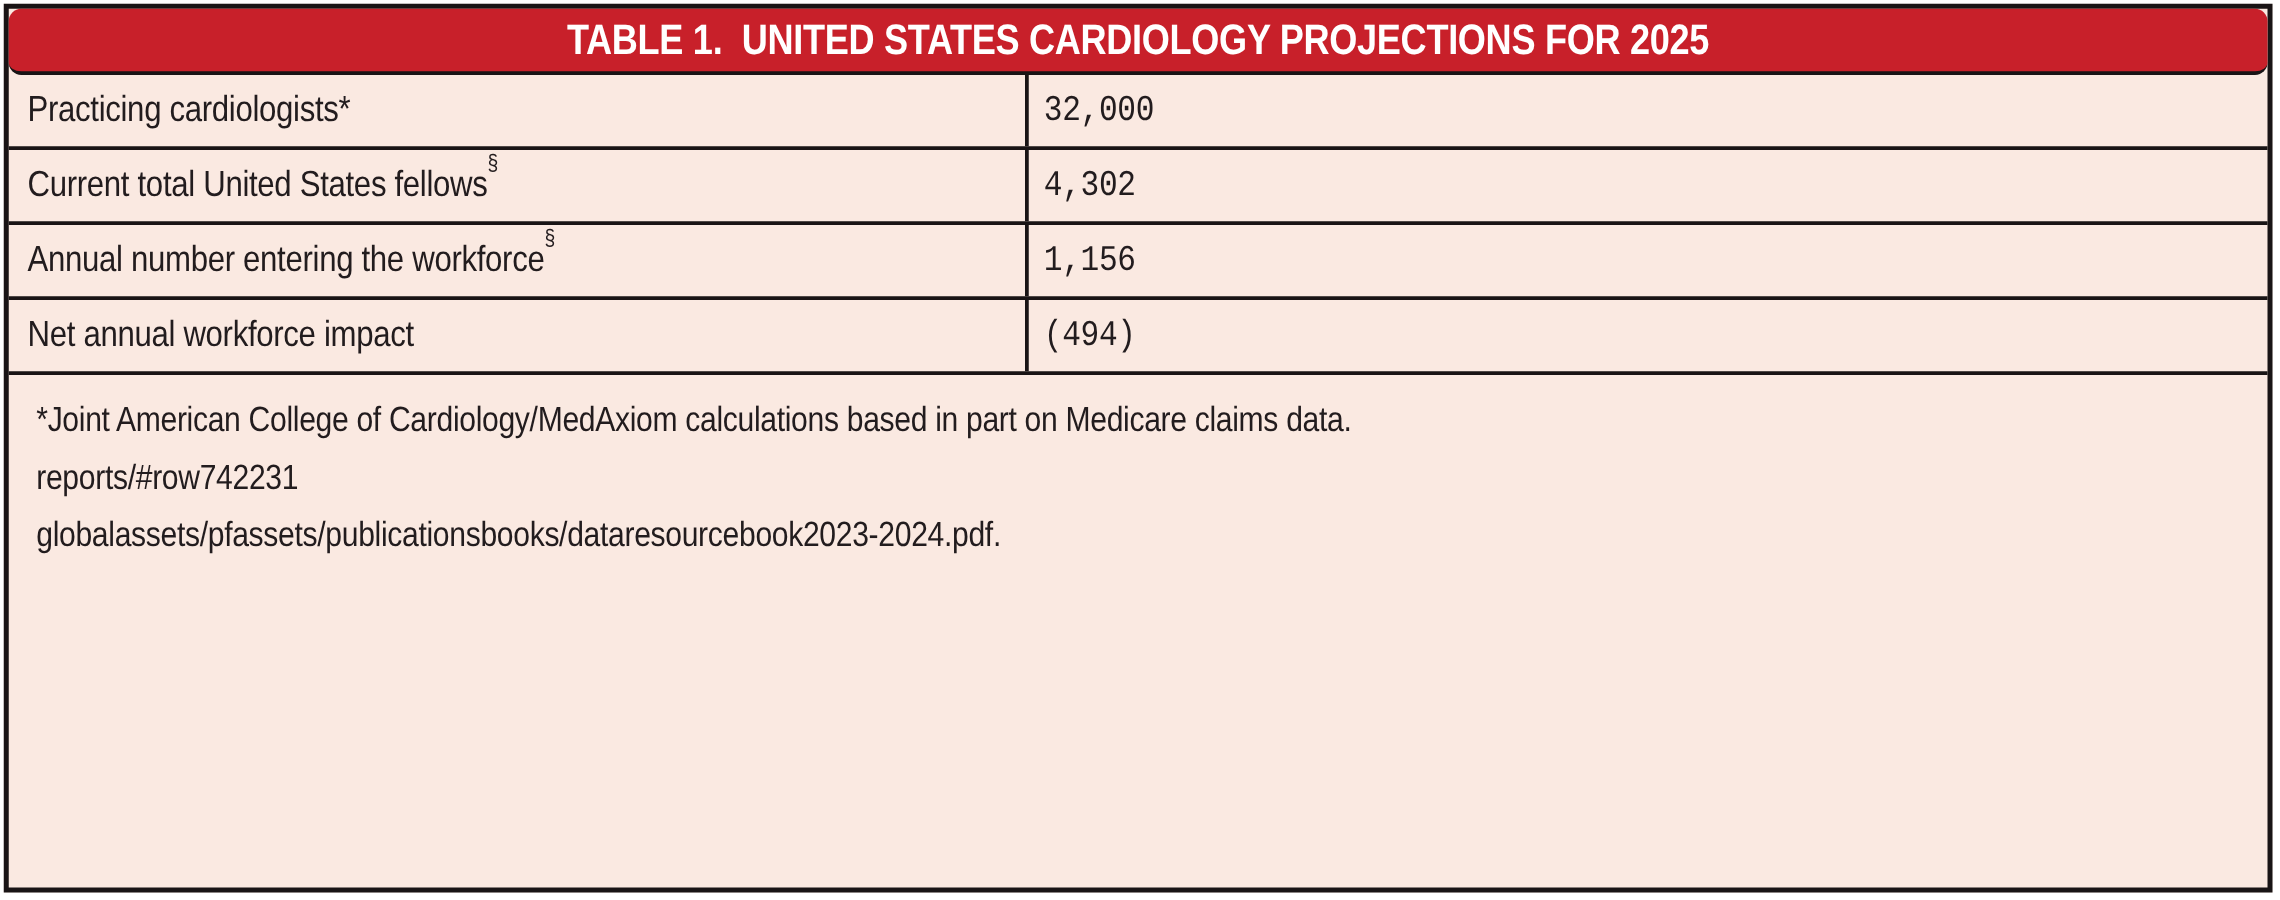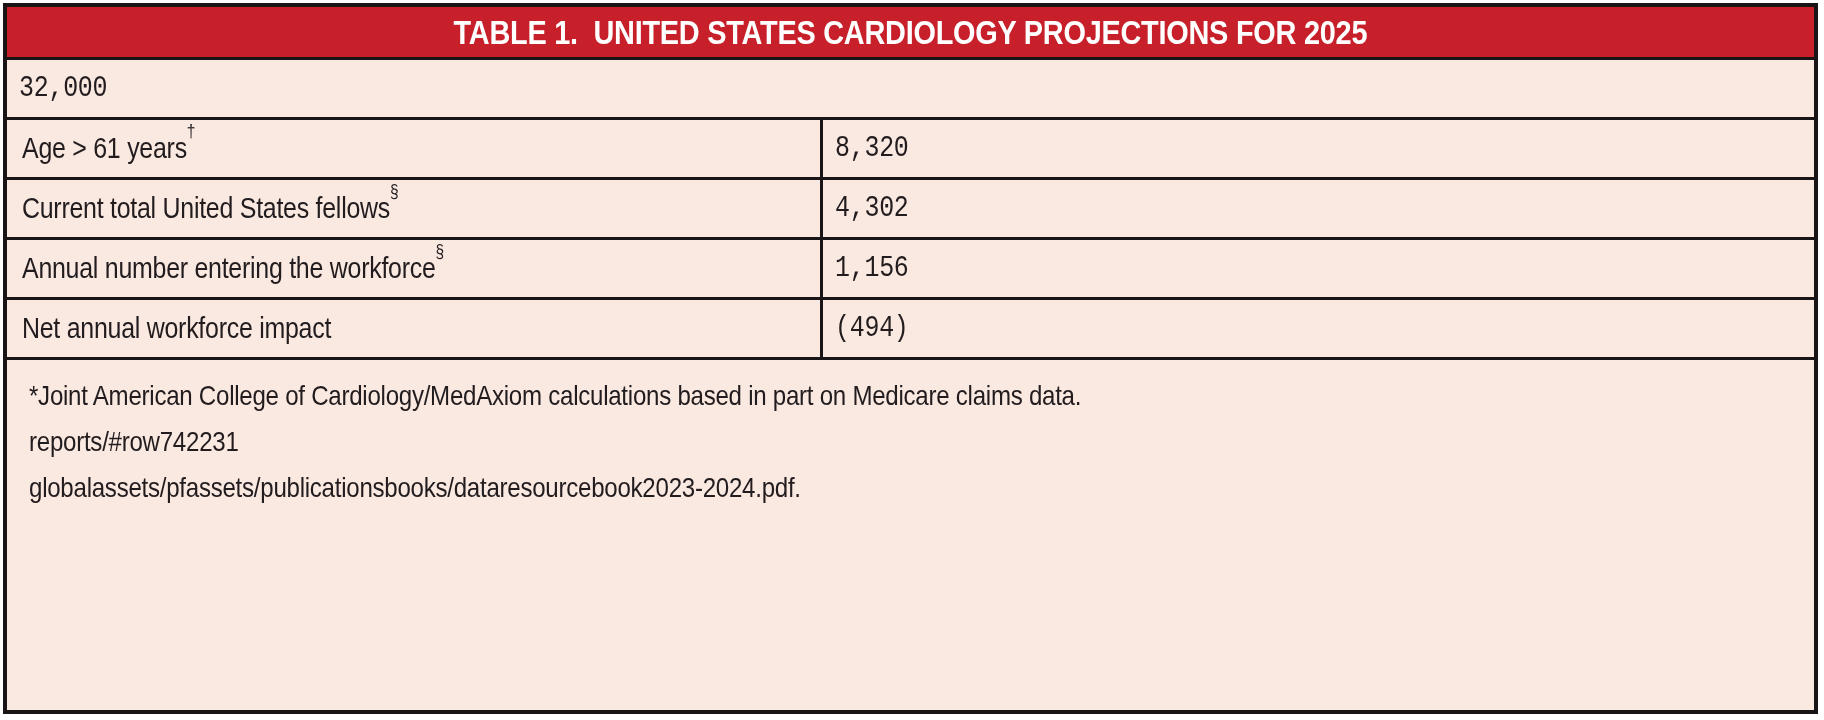--- a/index.html
+++ b/index.html
@@ -10,21 +10,21 @@
     -webkit-font-smoothing:antialiased;
   }
   .table-wrap {
     position:absolute; left:3px; top:3px; width:1815px; height:711px;
     border:4px solid #191415; background:#fae9e1;
     display:flex; flex-direction:column;
   }
   .header-bar {
     height:53px; flex:0 0 53px; background:#c8202a;
     border-bottom:3px solid #191415;
-    display:flex; align-items:center; justify-content:center;
+    display:flex; align-items:center; justify-content:center;border-radius:10px;
   }
   .title-text {
     color:#ffffff; font-weight:bold; font-size:34px; line-height:1;
     white-space:pre; letter-spacing:-0.3px;
     transform:scaleX(0.85); transform-origin:center center;
   }
   .data-row {
     display:flex; height:60px; flex:0 0 60px;
     border-bottom:3px solid #191415; align-items:stretch;
   }
@@ -52,33 +52,28 @@
 </head>
 <body>
 
 <div class="table-wrap">
 
   <div class="header-bar">
     <span class="title-text">TABLE 1.  UNITED STATES CARDIOLOGY PROJECTIONS FOR 2025</span>
   </div>
 
   <div class="data-row">
+    <div class="cell cell-label">
+      <span class="ctext"><span>Practicing cardiologists*</span><sup class="marker"></sup></span>
+    </div>
     <div class="cell cell-value">
       <span class="ctext">32,000</span>
     </div>
   </div>
 
-  <div class="data-row">
-    <div class="cell cell-label">
-      <span class="ctext"><span>Age &gt; 61 years</span><sup class="marker">†</sup></span>
-    </div>
-    <div class="cell cell-value">
-      <span class="ctext">8,320</span>
-    </div>
-  </div>
 
 
   <div class="data-row">
     <div class="cell cell-label">
       <span class="ctext"><span>Current total United States fellows</span><sup class="marker">§</sup></span>
     </div>
     <div class="cell cell-value">
       <span class="ctext">4,302</span>
     </div>
   </div>

